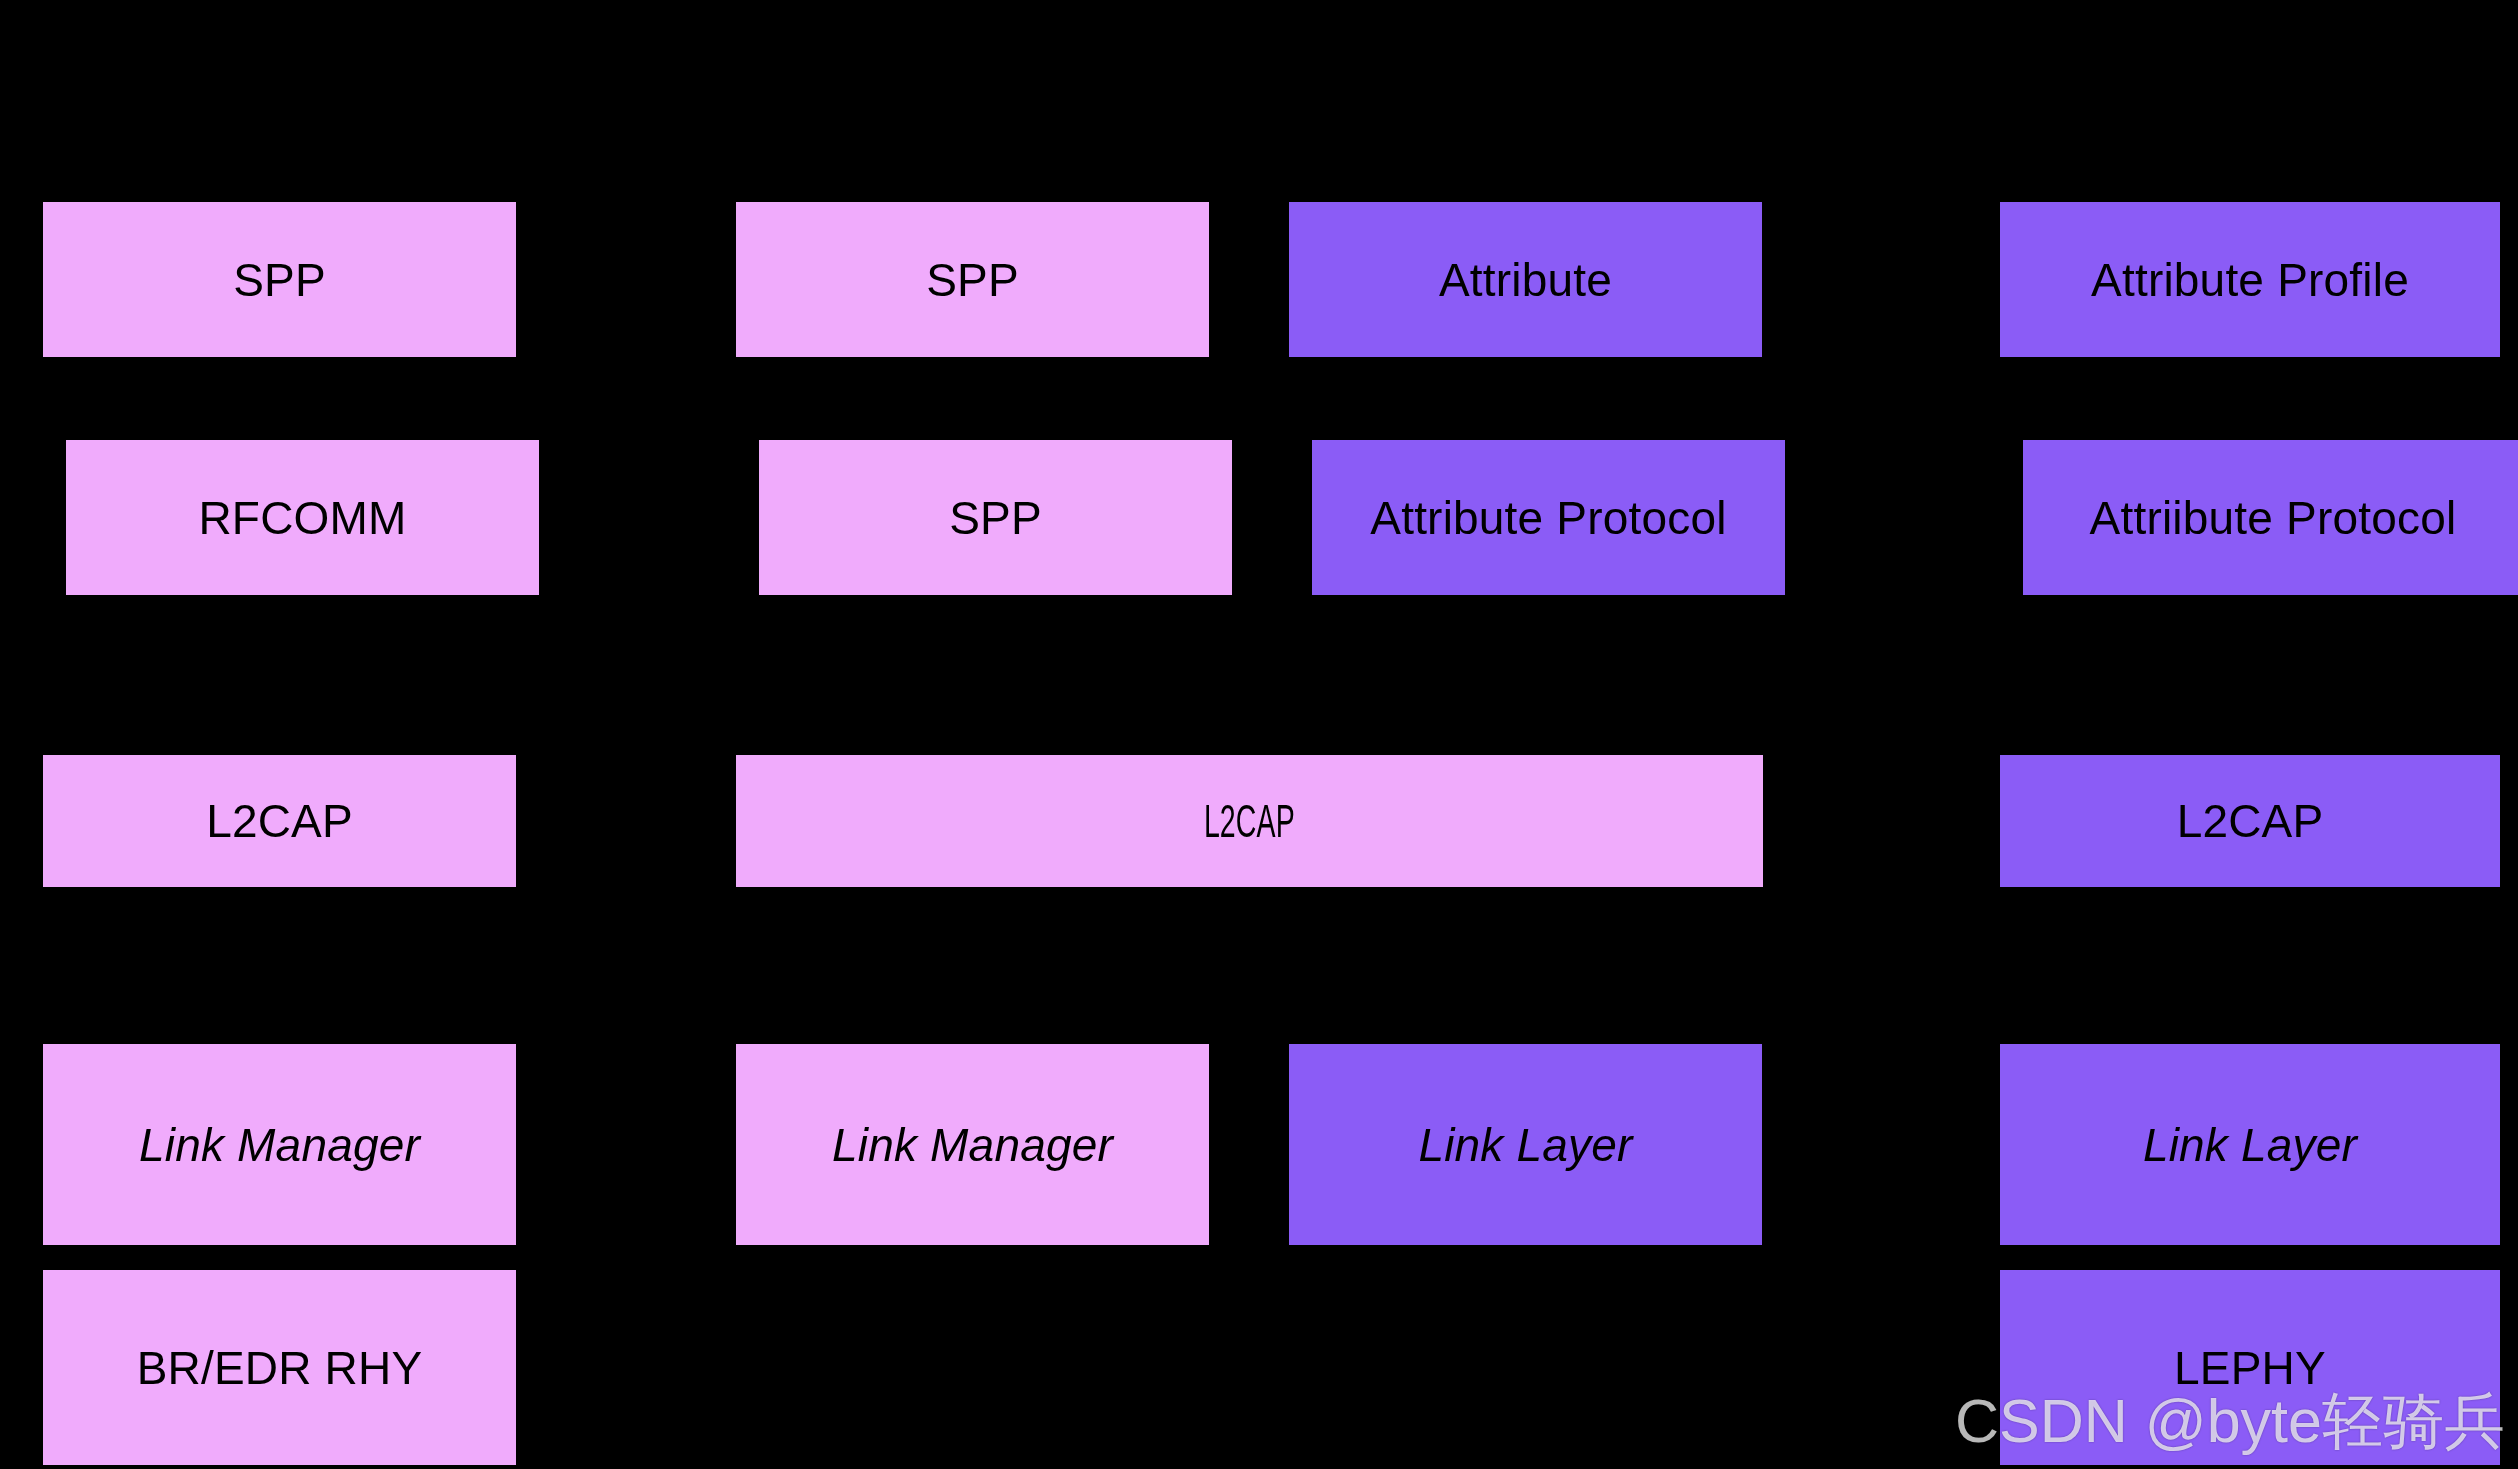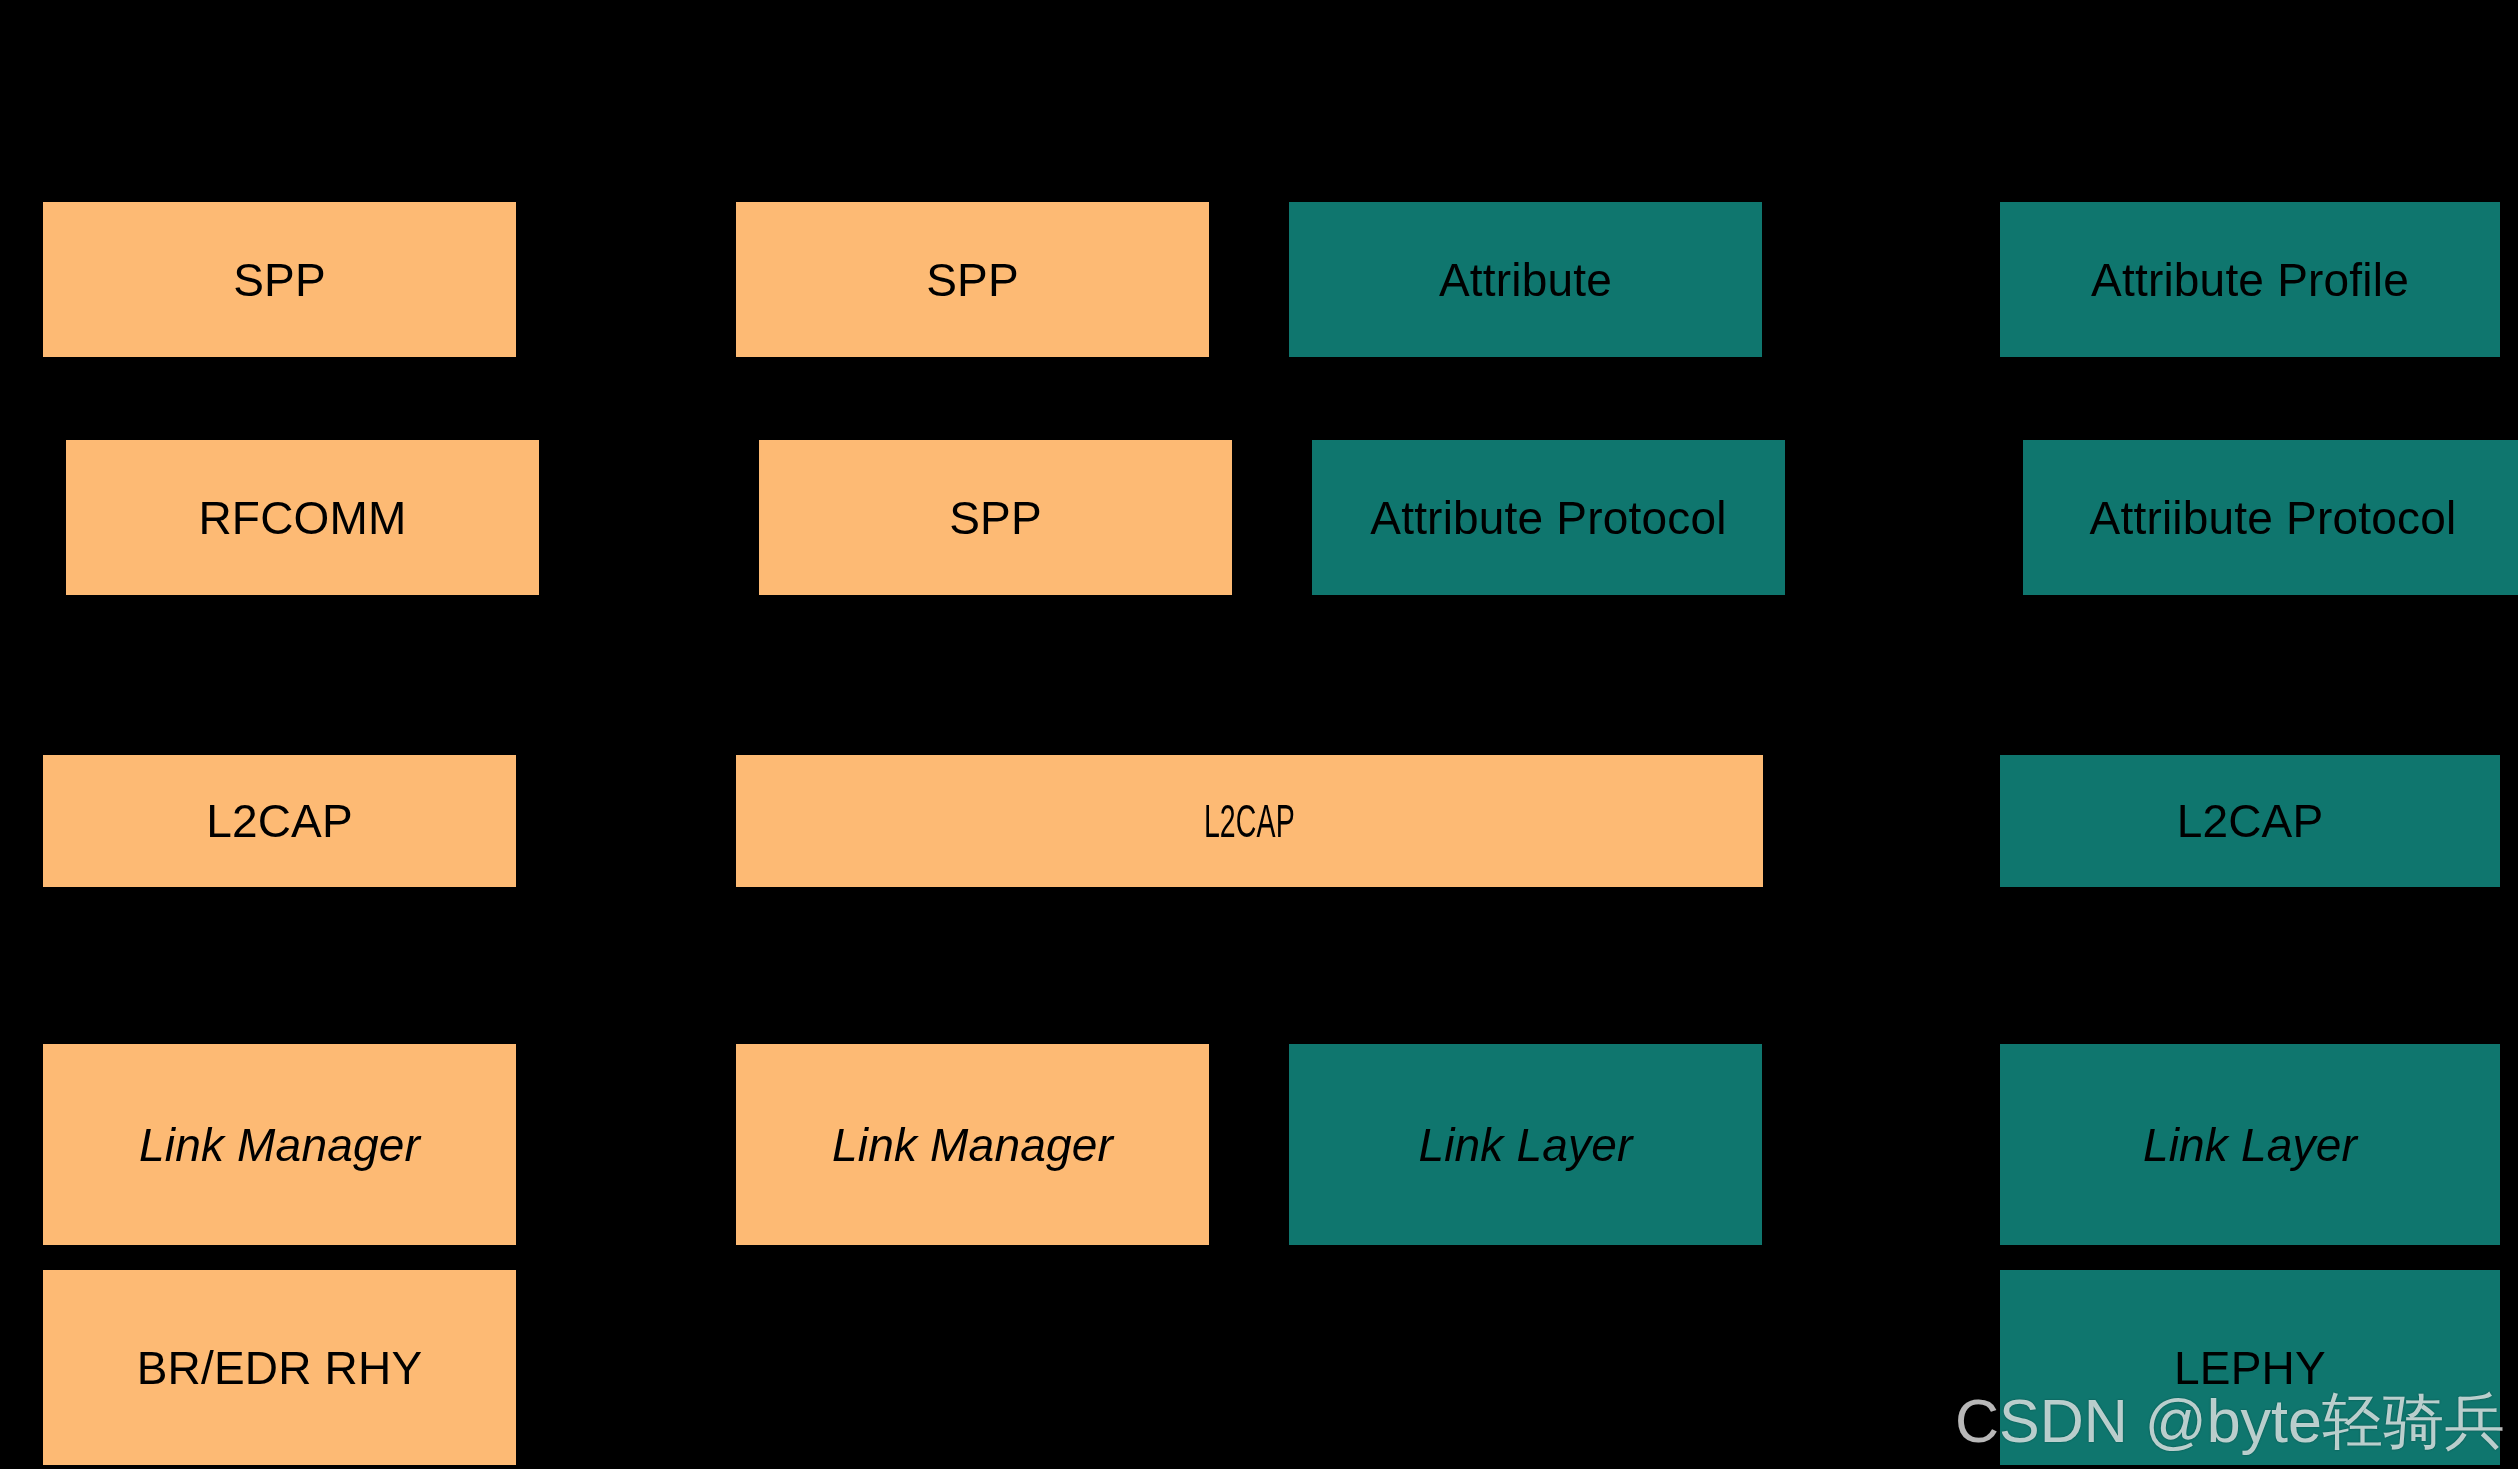--- a/index.html
+++ b/index.html
@@ -24,22 +24,22 @@
     justify-content: center;
     box-sizing: border-box;
     color: #000000;
     font-size: 46px;
     font-weight: 400;
     line-height: 1;
     letter-spacing: 0.2px;
     white-space: nowrap;
     -webkit-font-smoothing: antialiased;
   }
-  .fill-br-edr { background: #fdba74; }
-  .fill-le     { background: #0f766e; }
+  .fill-br-edr { background: #f0abfc; }
+  .fill-le     { background: #8b5cf6; }
 
   
   .col-1 { left: 43px;   width: 473px; }
   .col-2 { left: 736px;  width: 473px; }
   .col-3 { left: 1289px; width: 473px; }
   .col-4 { left: 2000px; width: 500px; }
   .col-2-3 { left: 736px; width: 1027px; }
 
   
   .row-1 { top: 202px;  height: 155px; }

